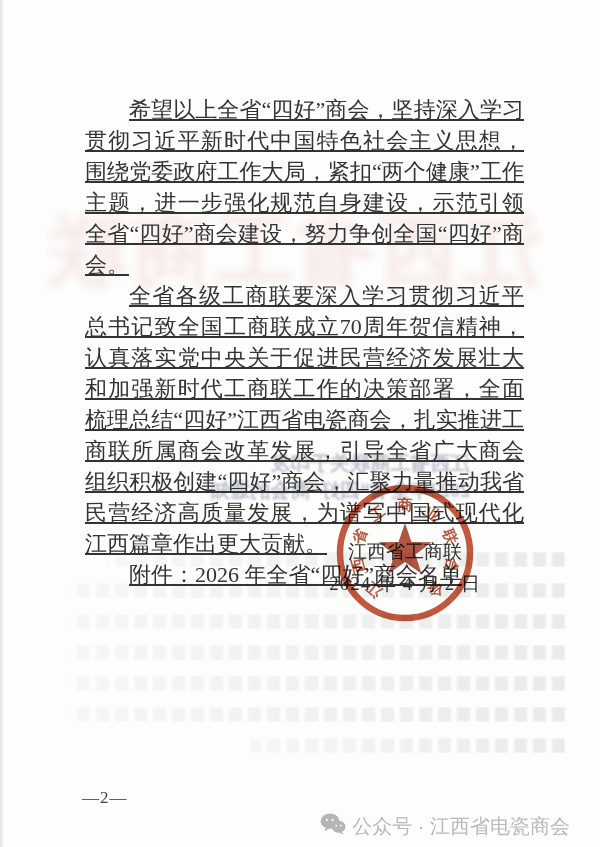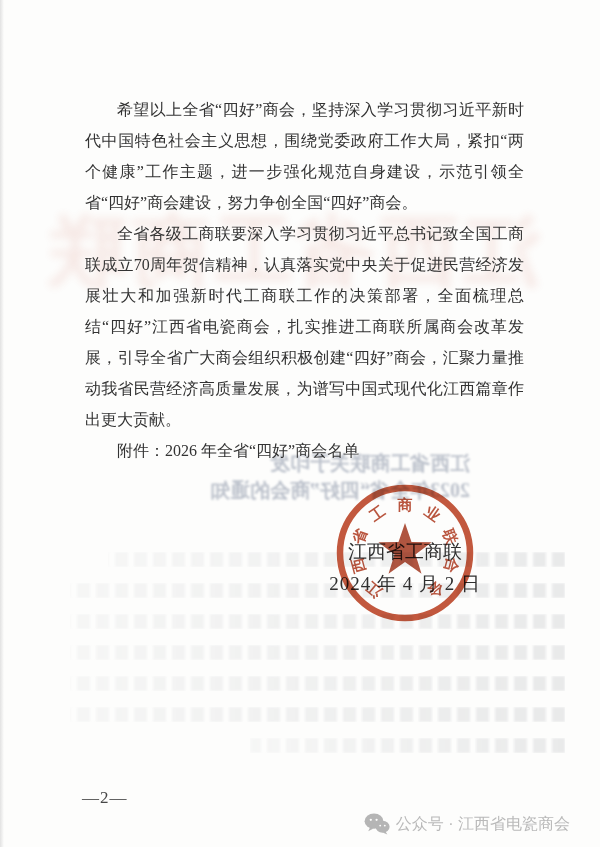--- a/index.html
+++ b/index.html
@@ -37,21 +37,21 @@
     background:repeating-linear-gradient(90deg,rgba(125,128,138,0.15) 0 13px,rgba(0,0,0,0) 13px 19px);
     -webkit-mask-image:linear-gradient(90deg,#000,rgba(0,0,0,0.35));
     mask-image:linear-gradient(90deg,#000,rgba(0,0,0,0.35));
   }
   .row.indent{margin-left:38px;}
   .row.short-tail{margin-left:180px;}
 
   
   .content{
     position:absolute;z-index:1;left:85px;right:76px;top:94px;
-    font-size:16px;line-height:31px;text-align:justify;
+    font-size:22px;line-height:31px;text-align:justify;text-decoration:underline;
   }
   .content p{margin:0;text-indent:2em;}
   .attachment{margin-top:32px;text-indent:2em;}
 
   .signature{
     position:absolute;z-index:2;left:310px;top:541px;width:190px;
     text-align:center;font-size:19px;line-height:21px;color:#2f2f2f;
   }
   .signature .date{margin-top:11px;letter-spacing:1px;}
 
@@ -66,23 +66,23 @@
     text-anchor:middle;dominant-baseline:central;
   }
 
   
   .page-number{
     position:absolute;z-index:1;left:82px;top:788px;
     font-size:17px;color:#474747;letter-spacing:1px;
   }
   .footer-watermark{
     position:absolute;z-index:4;right:30px;top:813px;
-    display:flex;align-items:flex-end;gap:6px;
+    display:flex;align-items:flex-start;gap:6px;
     font-family:"Liberation Sans","DejaVu Sans",sans-serif;
-    font-size:16px;color:#b9b9b9;white-space:nowrap;
+    font-size:20px;color:#b9b9b9;white-space:nowrap;
   }
 </style>
 </head>
 <body>
 
 <div class="page">
 
   <div class="scan-edge"></div>
 
   <div class="bleed bleed-red-title">江西省工商联</div>

